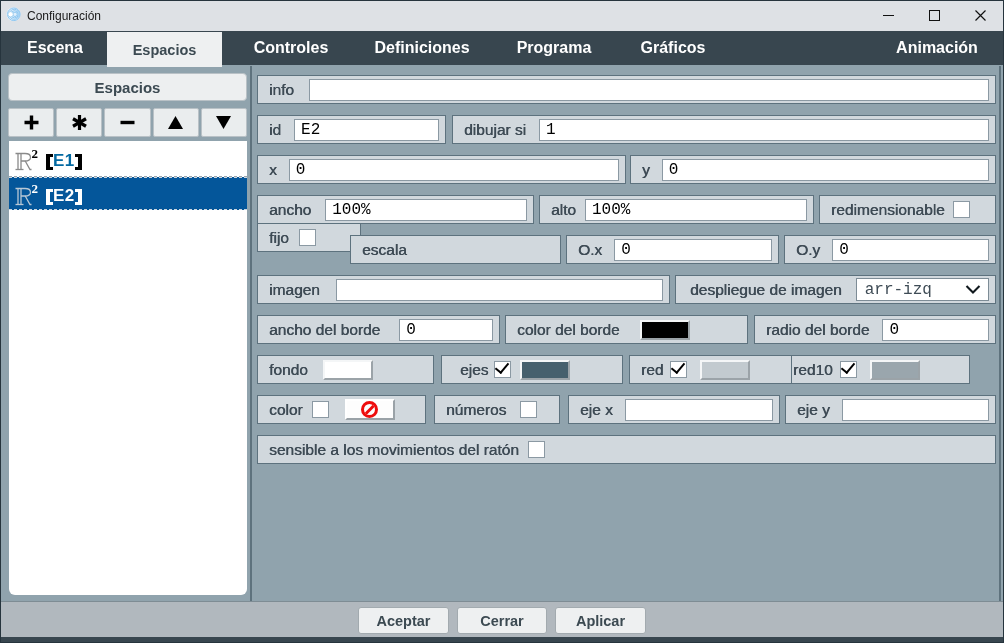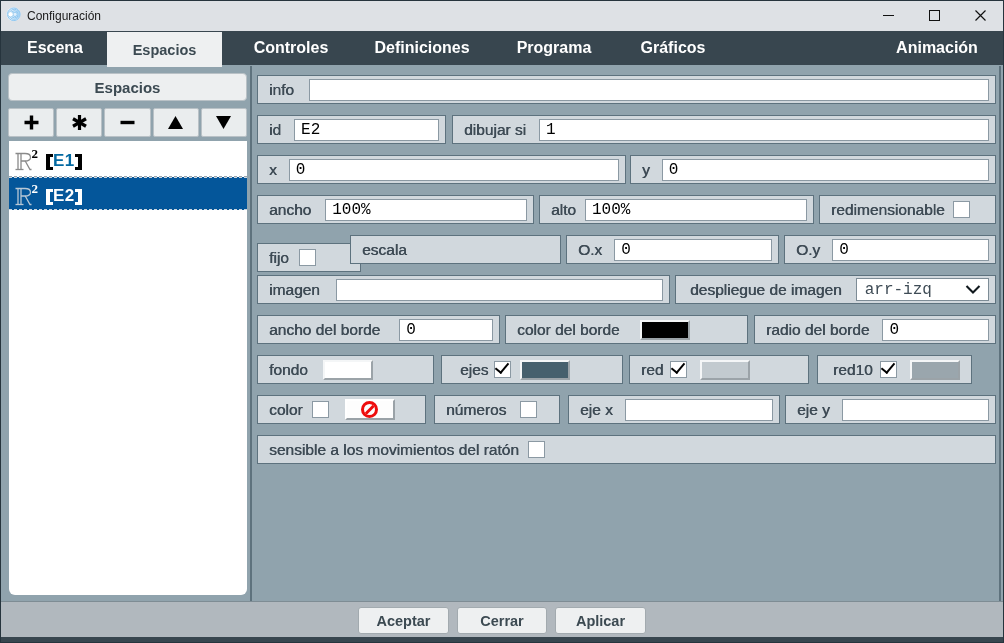--- a/index.html
+++ b/index.html
@@ -185,21 +185,21 @@
   </div>
 <div class="box" style="left:539px;top:195px;width:275px">
     <span class="lab">alto</span>
     <span class="inp grow" style="margin-left:9px">100%</span>
   </div>
 <div class="box" style="left:819px;top:195px;width:177px">
     <span class="lab">redimensionable</span>
     <span class="cb" style="margin-left:8px"></span>
   </div>
 
-<div class="box" style="left:257px;top:243px;width:104px">
+<div class="box" style="left:257px;top:223px;width:104px">
     <span class="lab">fijo</span>
     <span class="cb" style="margin-left:10px"></span>
   </div>
 <div class="box" style="left:350px;top:235px;width:211px">
     <span class="lab">escala</span>
   </div>
 <div class="box" style="left:566px;top:235px;width:213px">
     <span class="lab">O.x</span>
     <span class="inp grow" style="margin-left:12px">0</span>
   </div>
@@ -239,21 +239,21 @@
 <div class="box" style="left:441px;top:355px;width:182px;padding-left:18px">
     <span class="lab">ejes</span>
     <span class="cb ck" style="margin-left:6px"></span>
     <span class="sw" style="margin-left:9px;background:#46606d"></span>
   </div>
 <div class="box" style="left:629px;top:355px;width:180px">
     <span class="lab">red</span>
     <span class="cb ck" style="margin-left:7px"></span>
     <span class="sw" style="margin-left:13px;background:#c2cacf"></span>
   </div>
-<div class="box" style="left:817px;top:355px;width:155px;padding-left:15px">
+<div class="box" style="left:791px;top:355px;width:179px;padding-left:1px">
     <span class="lab">red10</span>
     <span class="cb ck" style="margin-left:7px"></span>
     <span class="sw" style="margin-left:13px;background:#9aa6ad"></span>
   </div>
 
 <div class="box" style="left:257px;top:395px;width:169px">
     <span class="lab">color</span>
     <span class="cb" style="margin-left:9px"></span>
     <span class="nobtn" style="margin-left:16px">
       <span class="nosign"></span>

